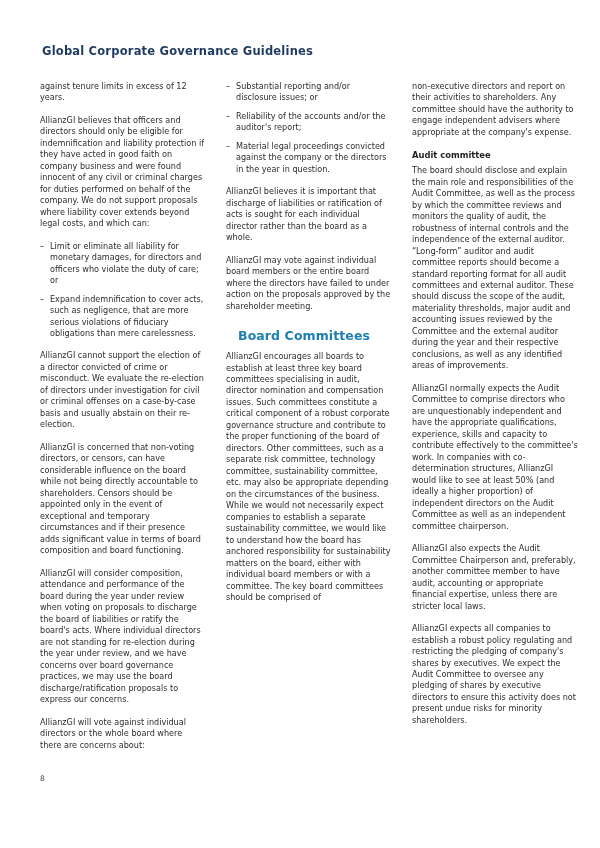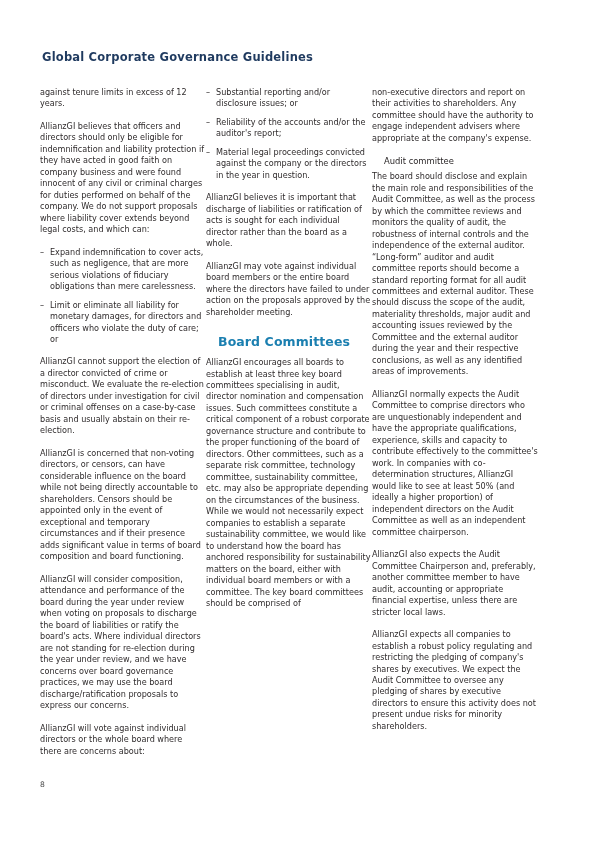--- a/index.html
+++ b/index.html
@@ -10,36 +10,37 @@
     width: 600px;
     height: 848px;
     background: #ffffff;
     font-family: "DejaVu Sans", sans-serif;
     color: #231f20;
     position: relative;
     overflow: hidden;
   }
   .page {
     position: absolute;
-    left: 0; top: 17px;
+    left: 0; top: 11px;
     width: 600px;
     height: 796px;
     box-sizing: border-box;
     padding: 34px 40px 0 40px;
   }
   .doc-header {
     font-size: 11.5px;
     color: #1f3a5f;
     letter-spacing: 0.2px;
     font-weight: 600;
     margin: 0 0 22px 2px;
     line-height: 1.2;
   }
   .columns {
     display: flex;
+    gap: 20px;
     align-items: flex-start;
   }
   .col {
     width: 166px;
     flex: 0 0 166px;
   }
   p {
     margin: 0 0 11px 0;
     font-size: 8.1px;
     line-height: 1.42;
@@ -70,22 +71,22 @@
     font-size: 12.5px;
     color: #1b7fb0;
     font-weight: 600;
     margin: 16px 0 8px 12px;
     line-height: 1.2;
     letter-spacing: 0.1px;
   }
   h3.sub-heading {
     font-size: 8.4px;
     color: #231f20;
-    font-weight: 400;
-    margin: 12px 0 4px 12px;
+    font-weight: 700;
+    margin: 12px 0 4px 0;
     line-height: 1.3;
   }
   .page-number {
     position: absolute;
     left: 40px;
     bottom: 24px;
     font-size: 7.6px;
     color: #4a4a4a;
   }
 </style>
@@ -95,22 +96,22 @@
 <div class="page">
 
   <div class="doc-header">Global Corporate Governance Guidelines</div>
 
   <div class="columns">
 
     <div class="col">
       <p>against tenure limits in excess of 12 years.</p>
       <p>AllianzGI believes that officers and directors should only be eligible for indemnification and liability protection if they have acted in good faith on company business and were found innocent of any civil or criminal charges for duties performed on behalf of the company. We do not support proposals where liability cover extends beyond legal costs, and which can:</p>
       <ul class="dashlist">
+        <li>Limit or eliminate all liability for monetary damages, for directors and officers who violate the duty of care; or</li>
         <li>Expand indemnification to cover acts, such as negligence, that are more serious violations of fiduciary obligations than mere carelessness.</li>
-        <li>Limit or eliminate all liability for monetary damages, for directors and officers who violate the duty of care; or</li>
       </ul>
       <p>AllianzGI cannot support the election of a director convicted of crime or misconduct. We evaluate the re-election of directors under investigation for civil or criminal offenses on a case-by-case basis and usually abstain on their re-election.</p>
       <p>AllianzGI is concerned that non-voting directors, or censors, can have considerable influence on the board while not being directly accountable to shareholders. Censors should be appointed only in the event of exceptional and temporary circumstances and if their presence adds significant value in terms of board composition and board functioning.</p>
       <p>AllianzGI will consider composition, attendance and performance of the board during the year under review when voting on proposals to discharge the board of liabilities or ratify the board's acts. Where individual directors are not standing for re-election during the year under review, and we have concerns over board governance practices, we may use the board discharge/ratification proposals to express our concerns.</p>
       <p>AllianzGI will vote against individual directors or the whole board where there are concerns about:</p>
     </div>
 
     <div class="col">
       <ul class="dashlist">
         <li>Substantial reporting and/or disclosure issues; or</li>

